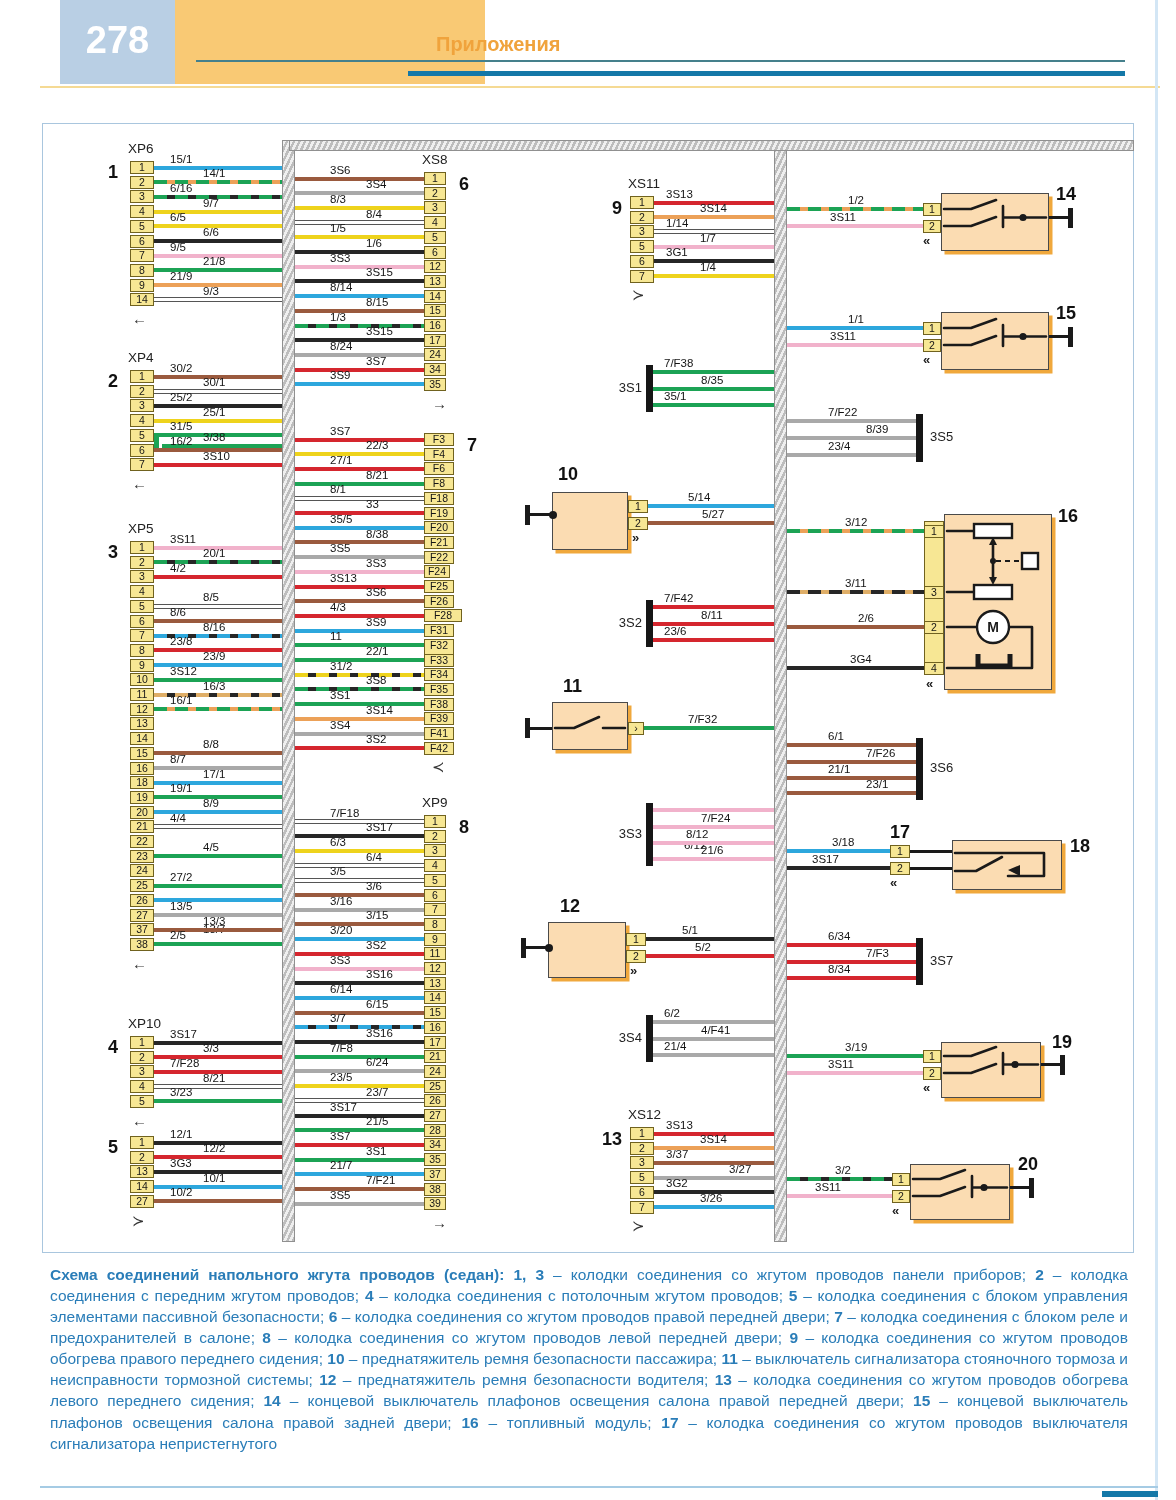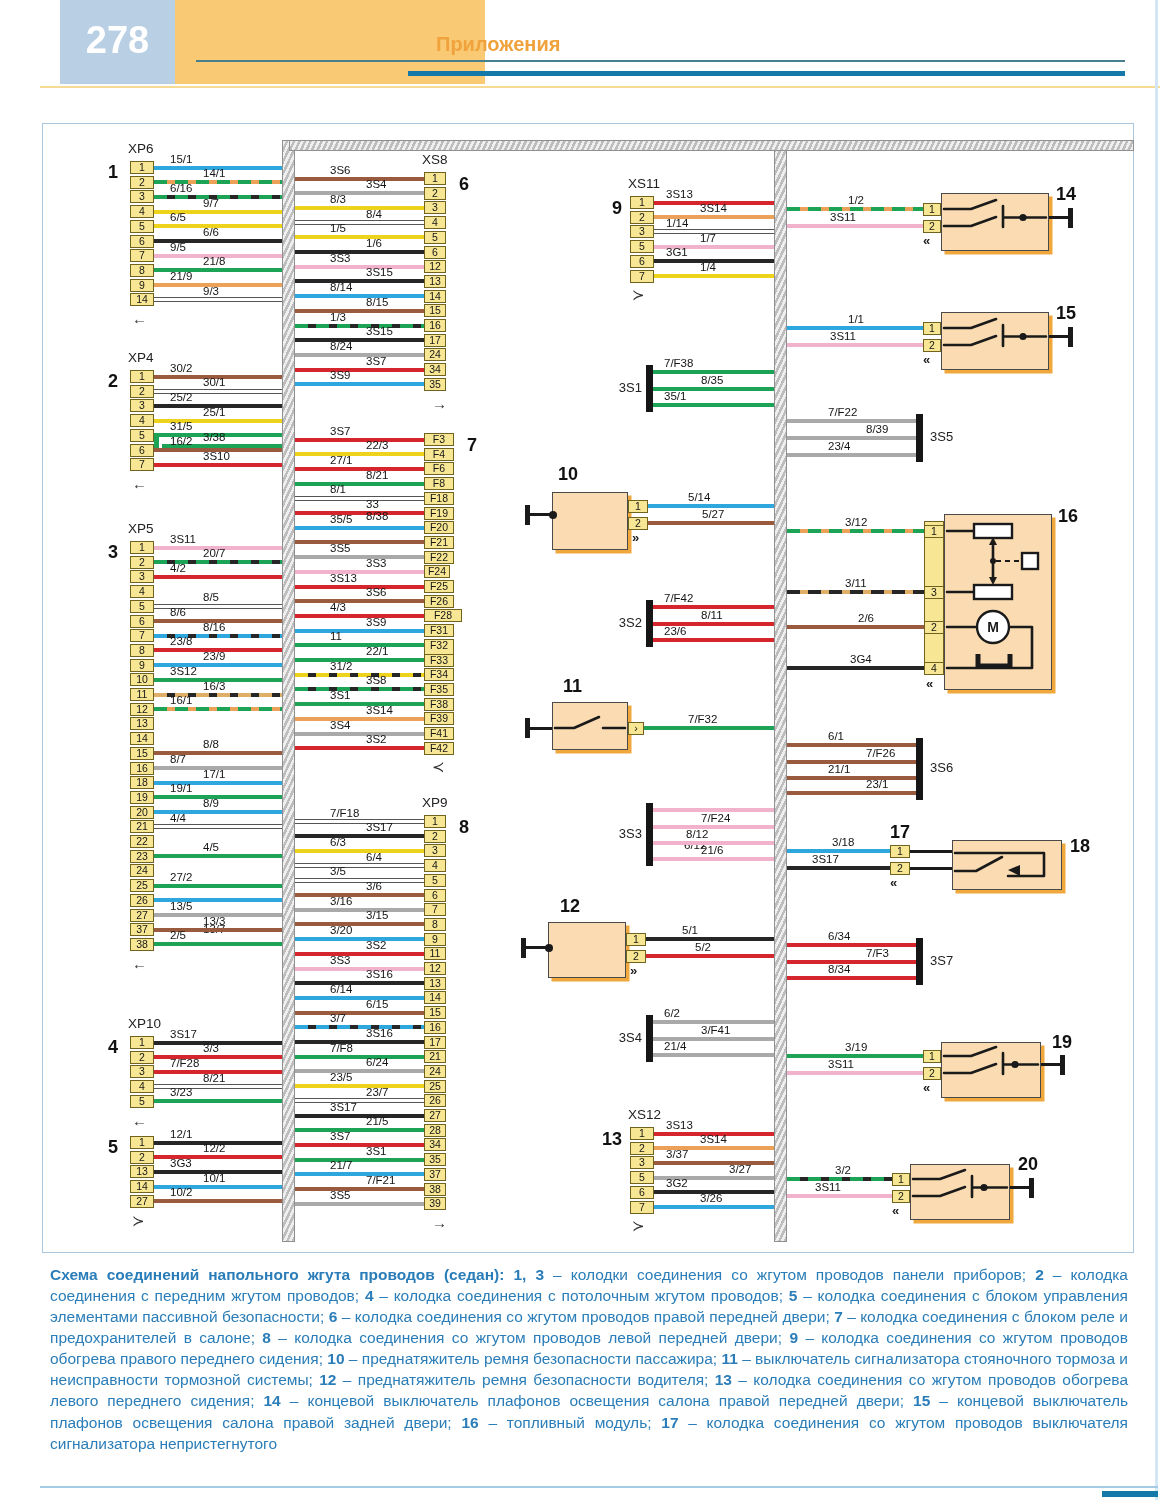--- a/index.html
+++ b/index.html
@@ -106,21 +106,21 @@
     <div style="position: absolute; left: 154px; width: 128px; top: 462.7px; height: 4px; background: rgb(213, 38, 46);"></div>
     <div class="wlab" style="position: absolute; left: 203px; top: 449.7px;">3S10</div>
     <div class="endsym" style="position: absolute; left: 132px; top: 474.9px;">←</div>
     <div class="ctitle" style="position: absolute; left: 128px; top: 521px;">XP5</div>
     <div class="idx" style="position: absolute; left: 88px; width: 30px; text-align: right; top: 542px;">3</div>
     <div class="pinbox" style="position: absolute; left: 130px; top: 541px; width: 24px; height: 13px; line-height: 11px;">1</div>
     <div style="position: absolute; left: 154px; width: 128px; top: 545.5px; height: 4px; background: rgb(241, 178, 203);"></div>
     <div class="wlab" style="position: absolute; left: 170px; top: 532.5px;">3S11</div>
     <div class="pinbox" style="position: absolute; left: 130px; top: 555.7px; width: 24px; height: 13px; line-height: 11px;">2</div>
     <div style="position: absolute; left: 154px; width: 128px; top: 560.2px; height: 4px; background: repeating-linear-gradient(90deg, rgb(28, 163, 85) 0px, rgb(28, 163, 85) 13px, rgb(38, 38, 38) 13px, rgb(38, 38, 38) 21px);"></div>
-    <div class="wlab" style="position: absolute; left: 203px; top: 547.2px;">20/7</div>
+    <div class="wlab" style="position: absolute; left: 203px; top: 547.2px;">20/1</div>
     <div class="pinbox" style="position: absolute; left: 130px; top: 570.4px; width: 24px; height: 13px; line-height: 11px;">3</div>
     <div style="position: absolute; left: 154px; width: 128px; top: 574.9px; height: 4px; background: rgb(213, 38, 46);"></div>
     <div class="wlab" style="position: absolute; left: 170px; top: 561.9px;">4/2</div>
     <div class="pinbox" style="position: absolute; left: 130px; top: 585.1px; width: 24px; height: 13px; line-height: 11px;">4</div>
     <div class="pinbox" style="position: absolute; left: 130px; top: 599.8px; width: 24px; height: 13px; line-height: 11px;">5</div>
     <div style="position: absolute; left: 154px; width: 128px; top: 603.8px; height: 5px; background: rgb(255, 255, 255); border-top: 1.3px solid rgb(85, 85, 85); border-bottom: 1.3px solid rgb(85, 85, 85); box-sizing: border-box;"></div>
     <div class="wlab" style="position: absolute; left: 203px; top: 591.3px;">8/5</div>
     <div class="pinbox" style="position: absolute; left: 130px; top: 614.5px; width: 24px; height: 13px; line-height: 11px;">6</div>
     <div style="position: absolute; left: 154px; width: 128px; top: 619px; height: 4px; background: rgb(154, 90, 62);"></div>
     <div class="wlab" style="position: absolute; left: 170px; top: 606px;">8/6</div>
@@ -283,21 +283,21 @@
     <div style="position: absolute; left: 295px; width: 129px; top: 495.8px; height: 5px; background: rgb(255, 255, 255); border-top: 1.3px solid rgb(85, 85, 85); border-bottom: 1.3px solid rgb(85, 85, 85); box-sizing: border-box;"></div>
     <div class="wlab" style="position: absolute; left: 330px; top: 483.3px;">8/1</div>
     <div class="pinbox" style="position: absolute; left: 424px; top: 506.5px; width: 30px; height: 13px; line-height: 11px;">F19</div>
     <div style="position: absolute; left: 295px; width: 129px; top: 511px; height: 4px; background: rgb(213, 38, 46);"></div>
     <div class="wlab" style="position: absolute; left: 366px; top: 498px;">33</div>
     <div class="pinbox" style="position: absolute; left: 424px; top: 521.2px; width: 30px; height: 13px; line-height: 11px;">F20</div>
     <div style="position: absolute; left: 295px; width: 129px; top: 525.7px; height: 4px; background: rgb(45, 167, 221);"></div>
     <div class="wlab" style="position: absolute; left: 330px; top: 512.7px;">35/5</div>
     <div class="pinbox" style="position: absolute; left: 424px; top: 535.9px; width: 30px; height: 13px; line-height: 11px;">F21</div>
     <div style="position: absolute; left: 295px; width: 129px; top: 540.4px; height: 4px; background: rgb(154, 90, 62);"></div>
-    <div class="wlab" style="position: absolute; left: 366px; top: 510px;">8/38</div>
+    <div class="wlab" style="position: absolute; left: 366px; top: 528px;">8/38</div>
     <div class="pinbox" style="position: absolute; left: 424px; top: 550.6px; width: 30px; height: 13px; line-height: 11px;">F22</div>
     <div style="position: absolute; left: 295px; width: 129px; top: 555.1px; height: 4px; background: rgb(169, 169, 169);"></div>
     <div class="wlab" style="position: absolute; left: 330px; top: 542.1px;">3S5</div>
     <div class="pinbox" style="position: absolute; left: 424px; top: 565.3px; width: 26px; height: 13px; line-height: 11px;">F24</div>
     <div style="position: absolute; left: 295px; width: 129px; top: 569.8px; height: 4px; background: rgb(241, 178, 203);"></div>
     <div class="wlab" style="position: absolute; left: 366px; top: 556.8px;">3S3</div>
     <div class="pinbox" style="position: absolute; left: 424px; top: 580px; width: 30px; height: 13px; line-height: 11px;">F25</div>
     <div style="position: absolute; left: 295px; width: 129px; top: 584.5px; height: 4px; background: rgb(213, 38, 46);"></div>
     <div class="wlab" style="position: absolute; left: 330px; top: 571.5px;">3S13</div>
     <div class="pinbox" style="position: absolute; left: 424px; top: 594.7px; width: 30px; height: 13px; line-height: 11px;">F26</div>
@@ -509,21 +509,21 @@
     <div class="wlab" style="position: absolute; left: 828px; top: 930px;">6/34</div>
     <div style="position: absolute; left: 787px; width: 129px; top: 960px; height: 4px; background: rgb(213, 38, 46);"></div>
     <div class="wlab" style="position: absolute; left: 866px; top: 947px;">7/F3</div>
     <div style="position: absolute; left: 787px; width: 129px; top: 976px; height: 4px; background: rgb(213, 38, 46);"></div>
     <div class="wlab" style="position: absolute; left: 828px; top: 963px;">8/34</div>
     <div class="stitle" style="position: absolute; left: 930px; top: 952.5px;">3S7</div>
     <div style="position: absolute; left: 646px; top: 1015px; width: 7px; height: 47px; background: rgb(22, 22, 22);"></div>
     <div style="position: absolute; left: 653px; width: 121px; top: 1020px; height: 4px; background: rgb(169, 169, 169);"></div>
     <div class="wlab" style="position: absolute; left: 664px; top: 1007px;">6/2</div>
     <div style="position: absolute; left: 653px; width: 121px; top: 1037px; height: 4px; background: rgb(169, 169, 169);"></div>
-    <div class="wlab" style="position: absolute; left: 701px; top: 1024px;">3/F41</div>
+    <div class="wlab" style="position: absolute; left: 701px; top: 1024px;">4/F41</div>
     <div style="position: absolute; left: 653px; width: 121px; top: 1053px; height: 4px; background: rgb(169, 169, 169);"></div>
     <div class="wlab" style="position: absolute; left: 664px; top: 1040px;">21/4</div>
     <div class="stitle" style="position: absolute; left: 600px; top: 1029.5px; width: 42px; text-align: right;">3S4</div>
     <div class="comp" style="position: absolute; left: 941px; top: 193px; width: 108px; height: 58px;"></div>
     <div class="idx" style="position: absolute; left: 1056px; top: 184px;">14</div>
     <div class="pinbox" style="position: absolute; left: 923px; top: 202.5px; width: 18px; height: 13px; line-height: 11px;">1</div>
     <div style="position: absolute; left: 787px; width: 136px; top: 207px; height: 4px; background: repeating-linear-gradient(90deg, rgb(28, 163, 85) 0px, rgb(28, 163, 85) 13px, rgb(236, 161, 88) 13px, rgb(236, 161, 88) 21px);"></div>
     <div class="wlab" style="position: absolute; left: 848px; top: 194px;">1/2</div>
     <div class="pinbox" style="position: absolute; left: 923px; top: 219.5px; width: 18px; height: 13px; line-height: 11px;">2</div>
     <div style="position: absolute; left: 787px; width: 136px; top: 224px; height: 4px; background: rgb(241, 178, 203);"></div>

